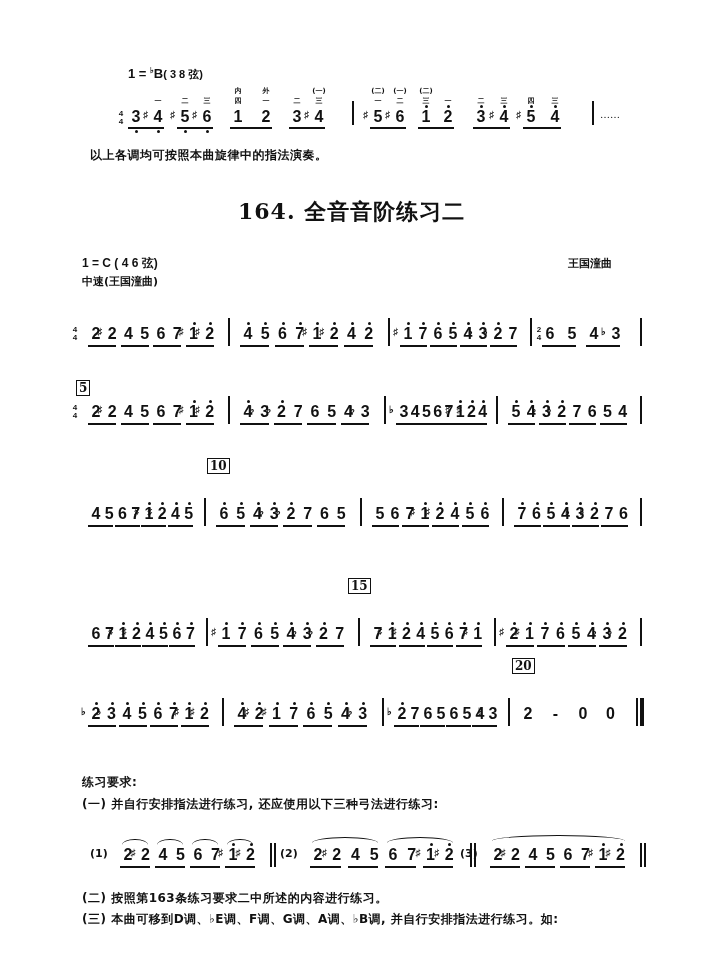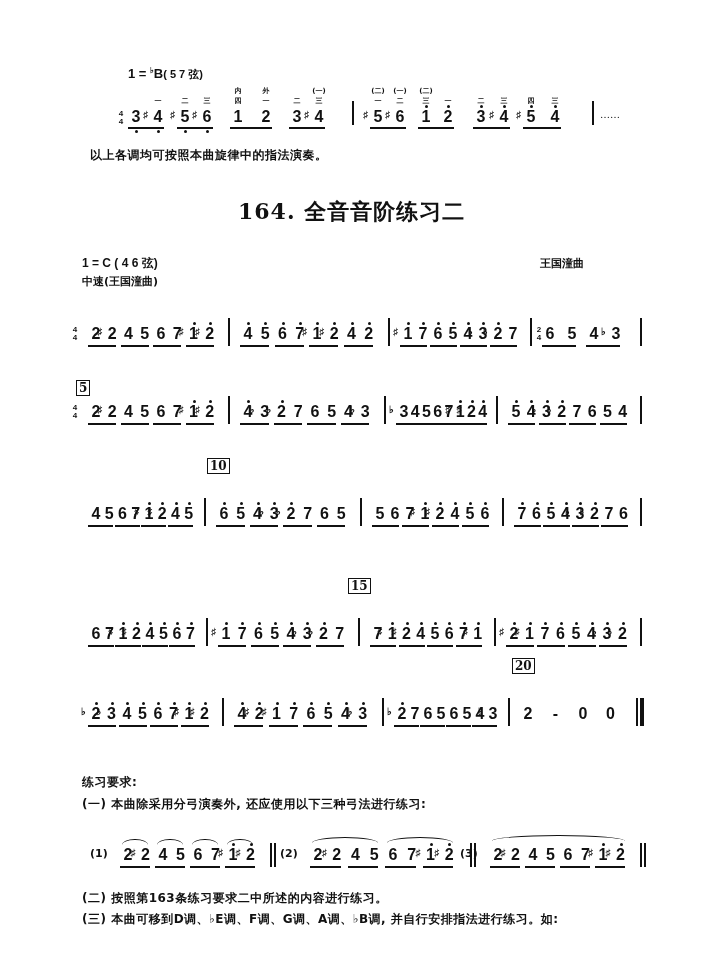--- a/index.html
+++ b/index.html
@@ -25,21 +25,21 @@
   .bar-final { position: absolute; width: 4px; background: #111; }
   .time-sig { position: absolute; font-family: "Liberation Sans", sans-serif; font-weight: bold; font-size: 8px; line-height: 8px; text-align: center; width: 10px; }
   .rehearsal { position: absolute; border: 1.5px solid #111; font-family: "DejaVu Serif", serif; font-weight: bold; font-size: 12px; line-height: 14px; padding: 0 2px; }
   .slur { position: absolute; border-top: 1.5px solid #111; border-radius: 50% 50% 0 0 / 100% 100% 0 0; height: 6px; }
   .label-num { position: absolute; font-family: "DejaVu Sans", sans-serif; font-weight: bold; font-size: 11px; }
 </style>
 </head>
 <body>
 
 <div class="abs key-sig" style="left:128px; top:66px;">
-  <span>1 = </span><sup>♭</sup><span>B</span><span style="font-size:11px;">( 5 7 弦)</span>
+  <span>1 = </span><sup>♭</sup><span>B</span><span style="font-size:11px;">( 3 8 弦)</span>
 </div>
 
 <div class="system" style="top:85px; width:721px;">
   <div class="time-sig" style="left:116px; top:25px;">4<br>4</div>
 
   <div id="scale-bb"></div>
   <div class="bar" style="left:352px; top:16px; height:24px;"></div>
   <div class="bar" style="left:592px; top:16px; height:24px;"></div>
   <div class="abs" style="left:600px; top:24px; font-size:10px;">……</div>
 <div class="note" style="left: 128px; top: 24px;"><span>3</span><div class="dot-bot"></div></div>
@@ -87,21 +87,21 @@
     <div class="beam" style="left: 418px; width: 36px; top: 42px;"></div>
     <div class="beam" style="left: 473px; width: 37px; top: 42px;"></div>
     <div class="beam" style="left: 523px; width: 38px; top: 42px;"></div>
   </div>
 
 <div class="abs text-line" style="left:90px; top:147px;">以上各调均可按照本曲旋律中的指法演奏。</div>
 
 <div class="abs title" style="left:238px; top:197px;">164. 全音音阶练习二</div>
 
 <div class="abs key-sig" style="left:82px; top:255px; font-size:12px;">1 = C ( 4 6 弦)</div>
-<div class="abs composer" style="left:540px; top:256px;">王国潼曲</div>
+<div class="abs composer" style="left:568px; top:256px;">王国潼曲</div>
 <div class="abs composer" style="left:82px; top:274px;">中速(王国潼曲)</div>
 
 <div id="systems">
     <div class="system" style="top: 300px; width: 721px;">
       <div class="time-sig" style="left: 70px; top: 26px;">4<br>4</div>
       <div class="note" style="left: 88px; top: 26px;"><span>2</span></div>
       <div class="note" style="left: 104.25px; top: 26px;"><span>2</span><div class="acc">♯</div></div>
       <div class="note" style="left: 120.5px; top: 26px;"><span>4</span></div>
       <div class="note" style="left: 136.75px; top: 26px;"><span>5</span></div>
       <div class="note" style="left: 153px; top: 26px;"><span>6</span></div>
@@ -358,21 +358,21 @@
       <div class="note" style="left: 602.5px; top: 26px;"><span>0</span></div>
       <div class="bar" style="left: 222px; top: 18px; height: 28px;"></div>
       <div class="bar" style="left: 382px; top: 18px; height: 28px;"></div>
       <div class="bar" style="left: 508px; top: 18px; height: 28px;"></div>
       <div class="bar" style="left: 636px; top: 18px; height: 28px; width: 1.5px;"></div>
       <div class="bar-final" style="left: 640px; top: 18px; height: 28px;"></div>
     </div>
   </div>
 
 <div class="abs text-line" style="left:82px; top:774px;">练习要求:</div>
-<div class="abs text-line" style="left:82px; top:796px;">(一) 本曲除采用分弓演奏外, 还应使用以下三种弓法进行练习:</div>
+<div class="abs text-line" style="left:82px; top:796px;">(一) 并自行安排指法进行练习, 还应使用以下三种弓法进行练习:</div>
 
 <div id="bowings">
     <div class="system" style="top: 835px; width: 721px;">
       <div class="label-num" style="left: 90px; top: 12px;">(1)</div>
       <div class="note" style="left: 120px; top: 12px;"><span>2</span></div>
       <div class="note" style="left: 137.5px; top: 12px;"><span>2</span><div class="acc">♯</div></div>
       <div class="note" style="left: 155px; top: 12px;"><span>4</span></div>
       <div class="note" style="left: 172.5px; top: 12px;"><span>5</span></div>
       <div class="note" style="left: 190px; top: 12px;"><span>6</span></div>
       <div class="note" style="left: 207.5px; top: 12px;"><span>7</span></div>

